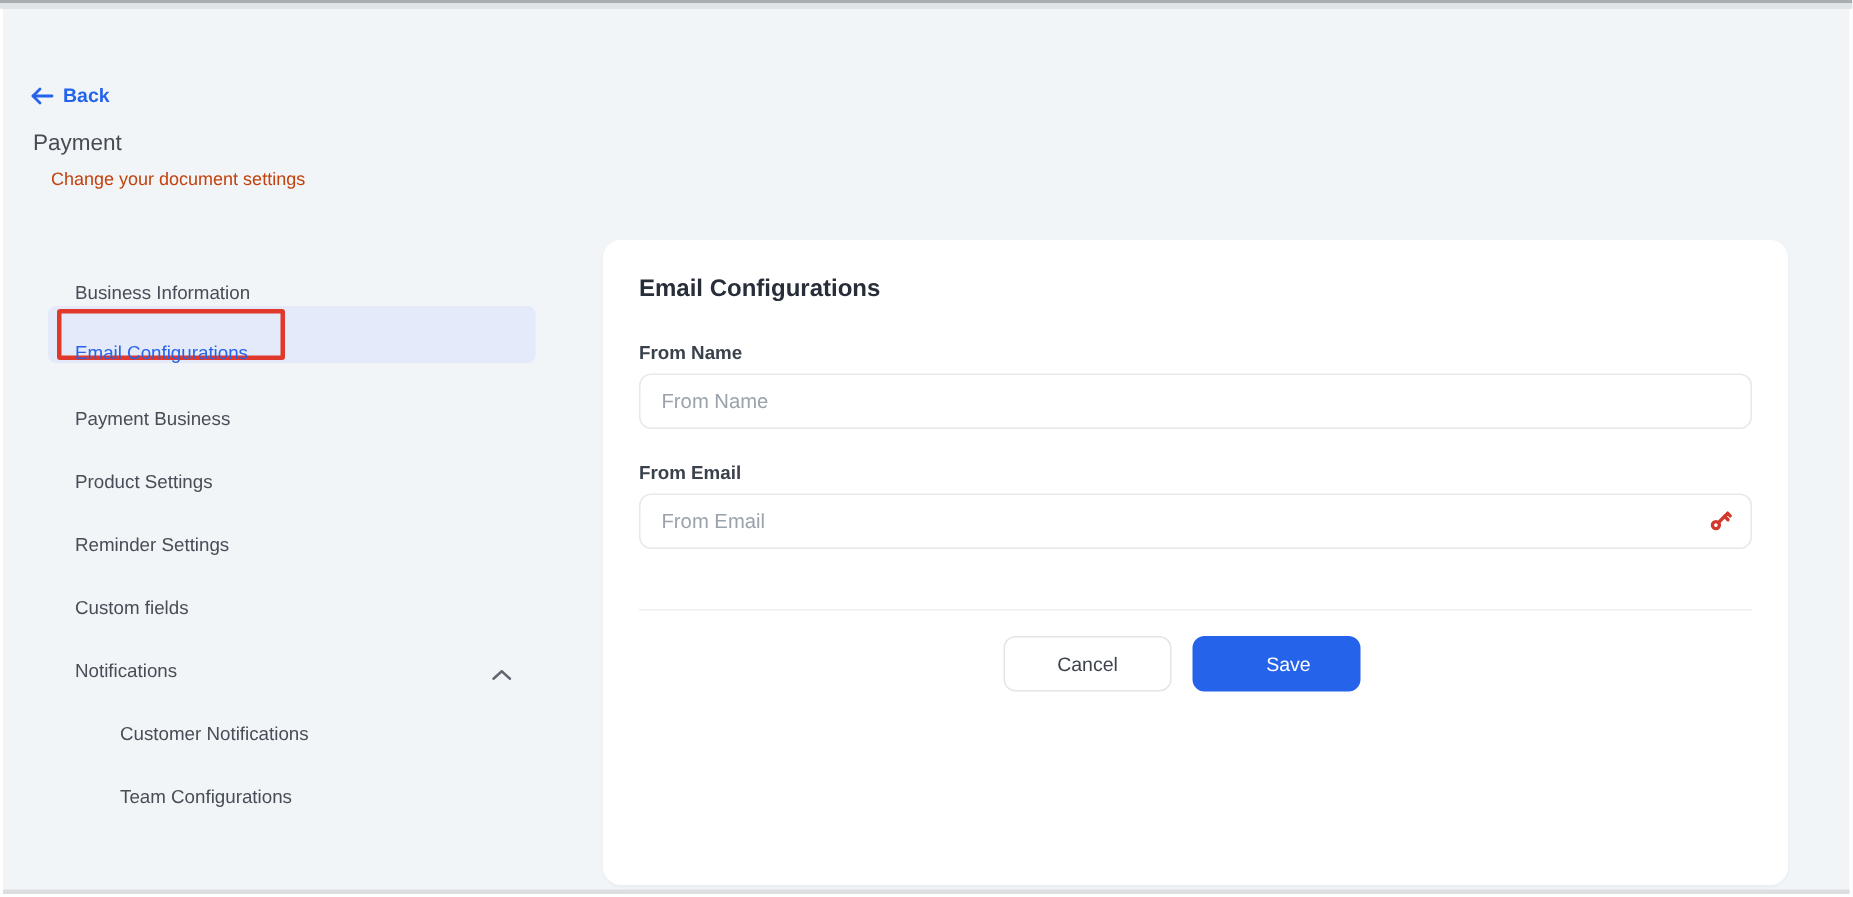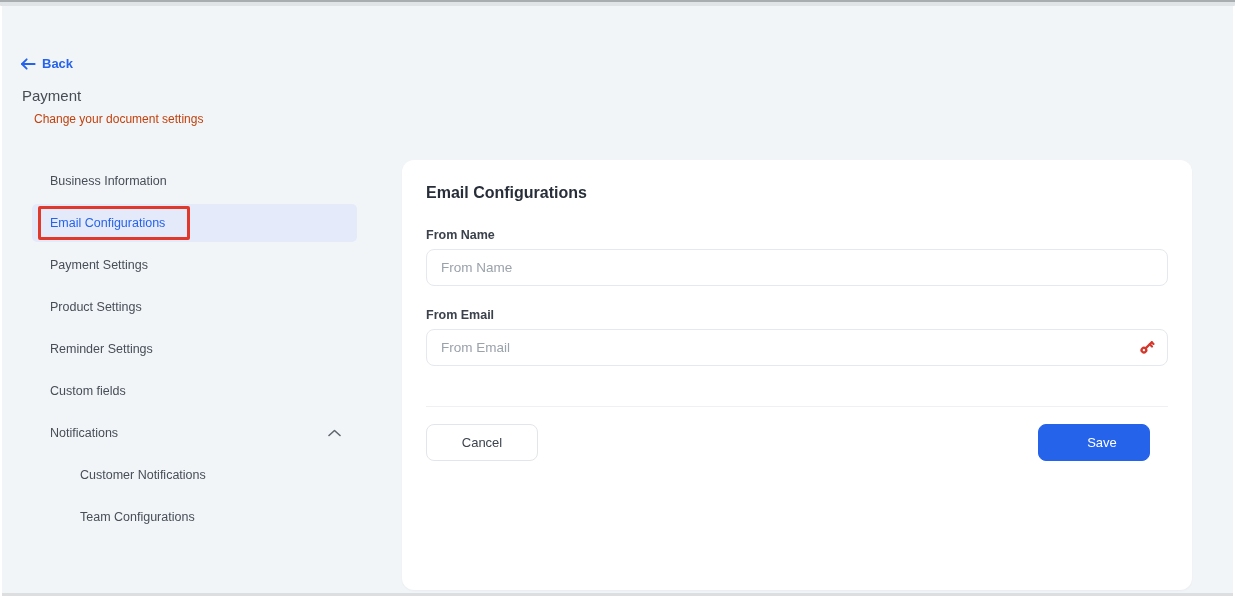--- a/index.html
+++ b/index.html
@@ -37,21 +37,21 @@
   }
   .page-subtitle {
     position:absolute; left:32px; top:112px;
     font-size:12px; color:#c2410c;
   }
 
   
   .sidebar { position:absolute; left:30px; top:160px; width:325px; }
   .srow {
     position:relative; height:42px;
-    display:flex; align-items:center;
+    display:flex; align-items:flex-end;
     padding-left:18px; padding-right:10px;
     font-size:12.5px; color:#474e57; cursor:pointer;
     border-radius:5px;
   }
   .srow.selected { background:#e4eafa; color:#2563eb; height:38px; margin:2px 0; }
   .srow.child { padding-left:48px; }
   .srow .slabel { position:relative; z-index:2; }
   .red-annotation {
     position:absolute; left:6px; top:2px; width:152px; height:34px;
     border:3px solid #e0382b; border-radius:2px; z-index:1;
@@ -80,21 +80,21 @@
     outline:none;
   }
   .text-input::placeholder { color:#9aa2ab; }
   .key-icon {
     position:absolute; right:12px; top:9px; width:18px; height:18px;
     display:flex; align-items:center; justify-content:center;
     transform:rotate(-45deg);
   }
   .divider { margin-top:40px; border-top:1px solid #eef0f3; }
   .btn-row {
-    margin-top:17px; display:flex; justify-content:space-between; gap:14px;
+    margin-top:17px; display:flex; justify-content:center; gap:14px;
     padding-right:18px;
   }
   .btn {
     width:112px; height:37px; border-radius:8px;
     font-family:"Liberation Sans", sans-serif;
     font-size:13px; font-weight:500; cursor:pointer;
     display:flex; align-items:center; justify-content:center;
   }
   .btn-cancel { background:#ffffff; border:1px solid #e2e5e9; color:#3c434d; }
   .btn-save { background:#2563eb; border:1px solid #2563eb; color:#ffffff;padding-left:16px; }
@@ -119,21 +119,21 @@
 
   <div class="sidebar">
     <div class="srow">
       <span class="slabel">Business Information</span>
     </div>
     <div class="srow selected">
       <span class="red-annotation"></span>
       <span class="slabel">Email Configurations</span>
     </div>
     <div class="srow">
-      <span class="slabel">Payment Settings</span>
+      <span class="slabel">Payment Business</span>
     </div>
     <div class="srow">
       <span class="slabel">Product Settings</span>
     </div>
     <div class="srow">
       <span class="slabel">Reminder Settings</span>
     </div>
     <div class="srow">
       <span class="slabel">Custom fields</span>
     </div>

